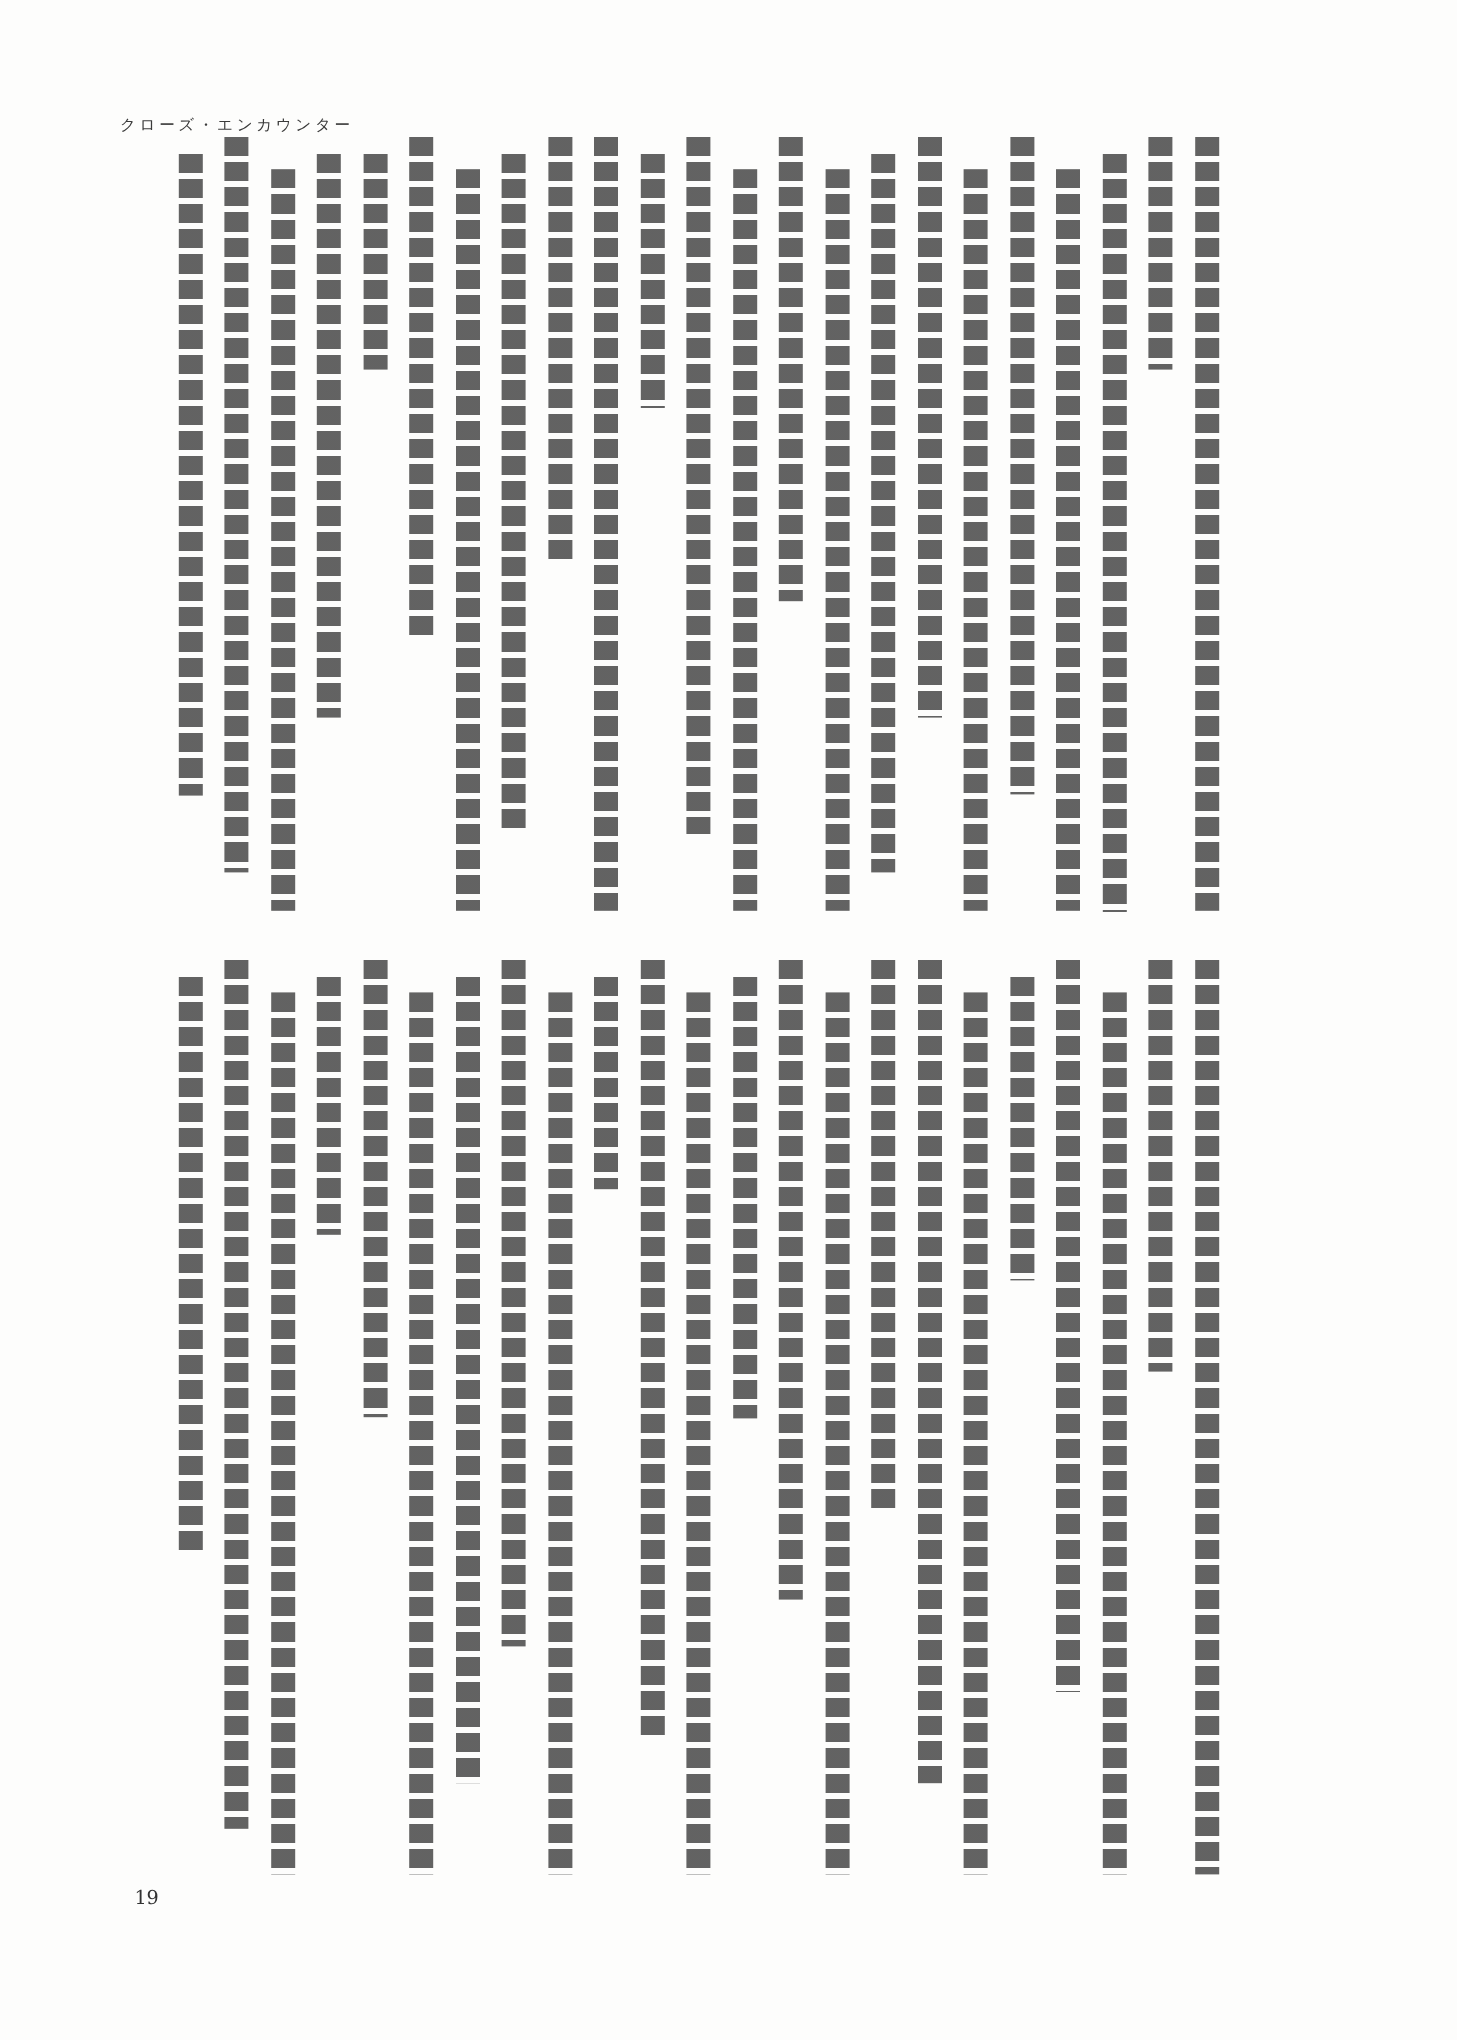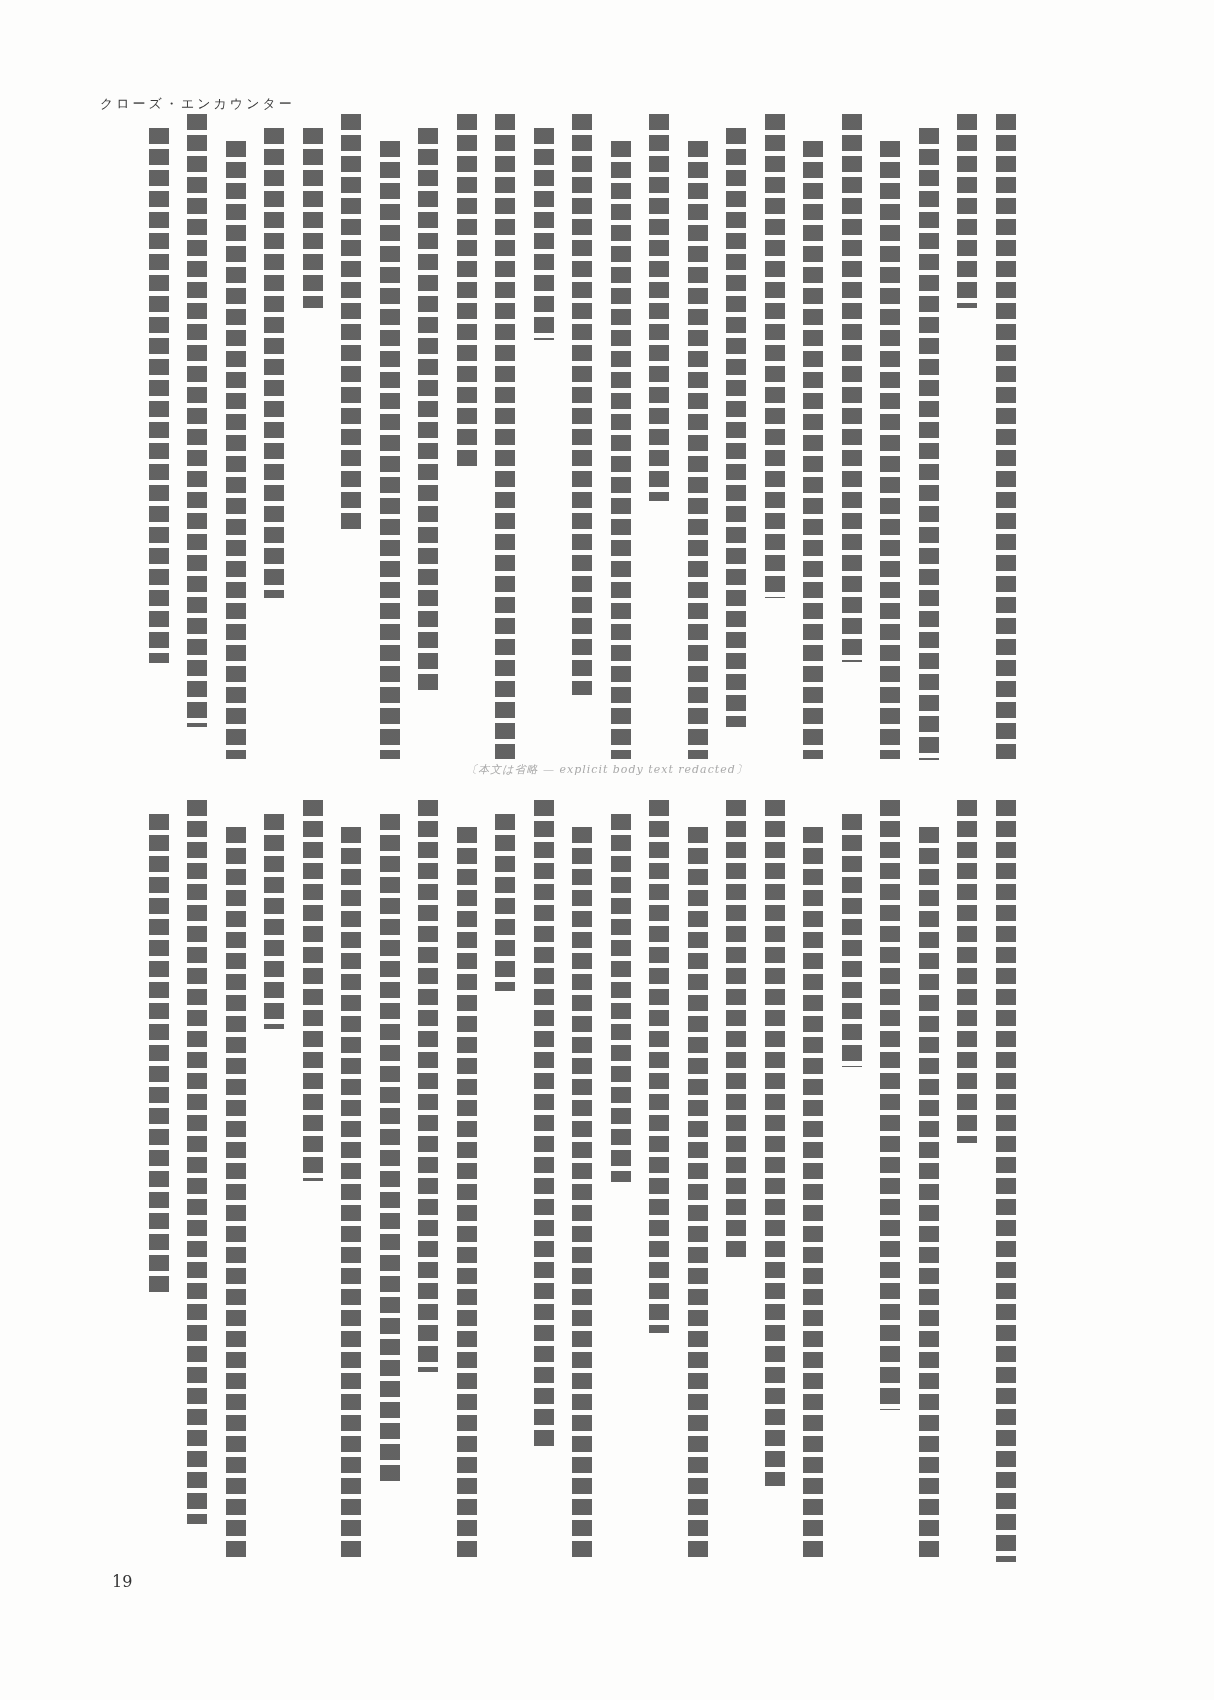--- a/index.html
+++ b/index.html
@@ -85,21 +85,20 @@
       <div class="text-col" style="right: 578px; top: 14px; height: 567px;"></div>
       <div class="text-col" style="right: 616px; top: 27px; height: 618px;"></div>
       <div class="text-col" style="right: 655px; top: 0px; height: 419px;"></div>
       <div class="text-col" style="right: 693px; top: 14px; height: 180px;"></div>
       <div class="text-col" style="right: 732px; top: 14px; height: 470px;"></div>
       <div class="text-col" style="right: 770px; top: 27px; height: 618px;"></div>
       <div class="text-col" style="right: 809px; top: 0px; height: 613px;"></div>
       <div class="text-col" style="right: 847px; top: 14px; height: 535px;"></div>
     </div>
 
-  <div class="redaction-notice">〔本文は省略 — explicit body text redacted〕</div>
 
   <div class="text-block lower">
       <div class="text-col" style="right: 0px; top: 0px; height: 762px;"></div>
       <div class="text-col" style="right: 39px; top: 0px; height: 343px;"></div>
       <div class="text-col" style="right: 77px; top: 27px; height: 735px;"></div>
       <div class="text-col" style="right: 116px; top: 0px; height: 610px;"></div>
       <div class="text-col" style="right: 154px; top: 14px; height: 253px;"></div>
       <div class="text-col" style="right: 193px; top: 27px; height: 735px;"></div>
       <div class="text-col" style="right: 231px; top: 0px; height: 686px;"></div>
       <div class="text-col" style="right: 270px; top: 0px; height: 457px;"></div>

